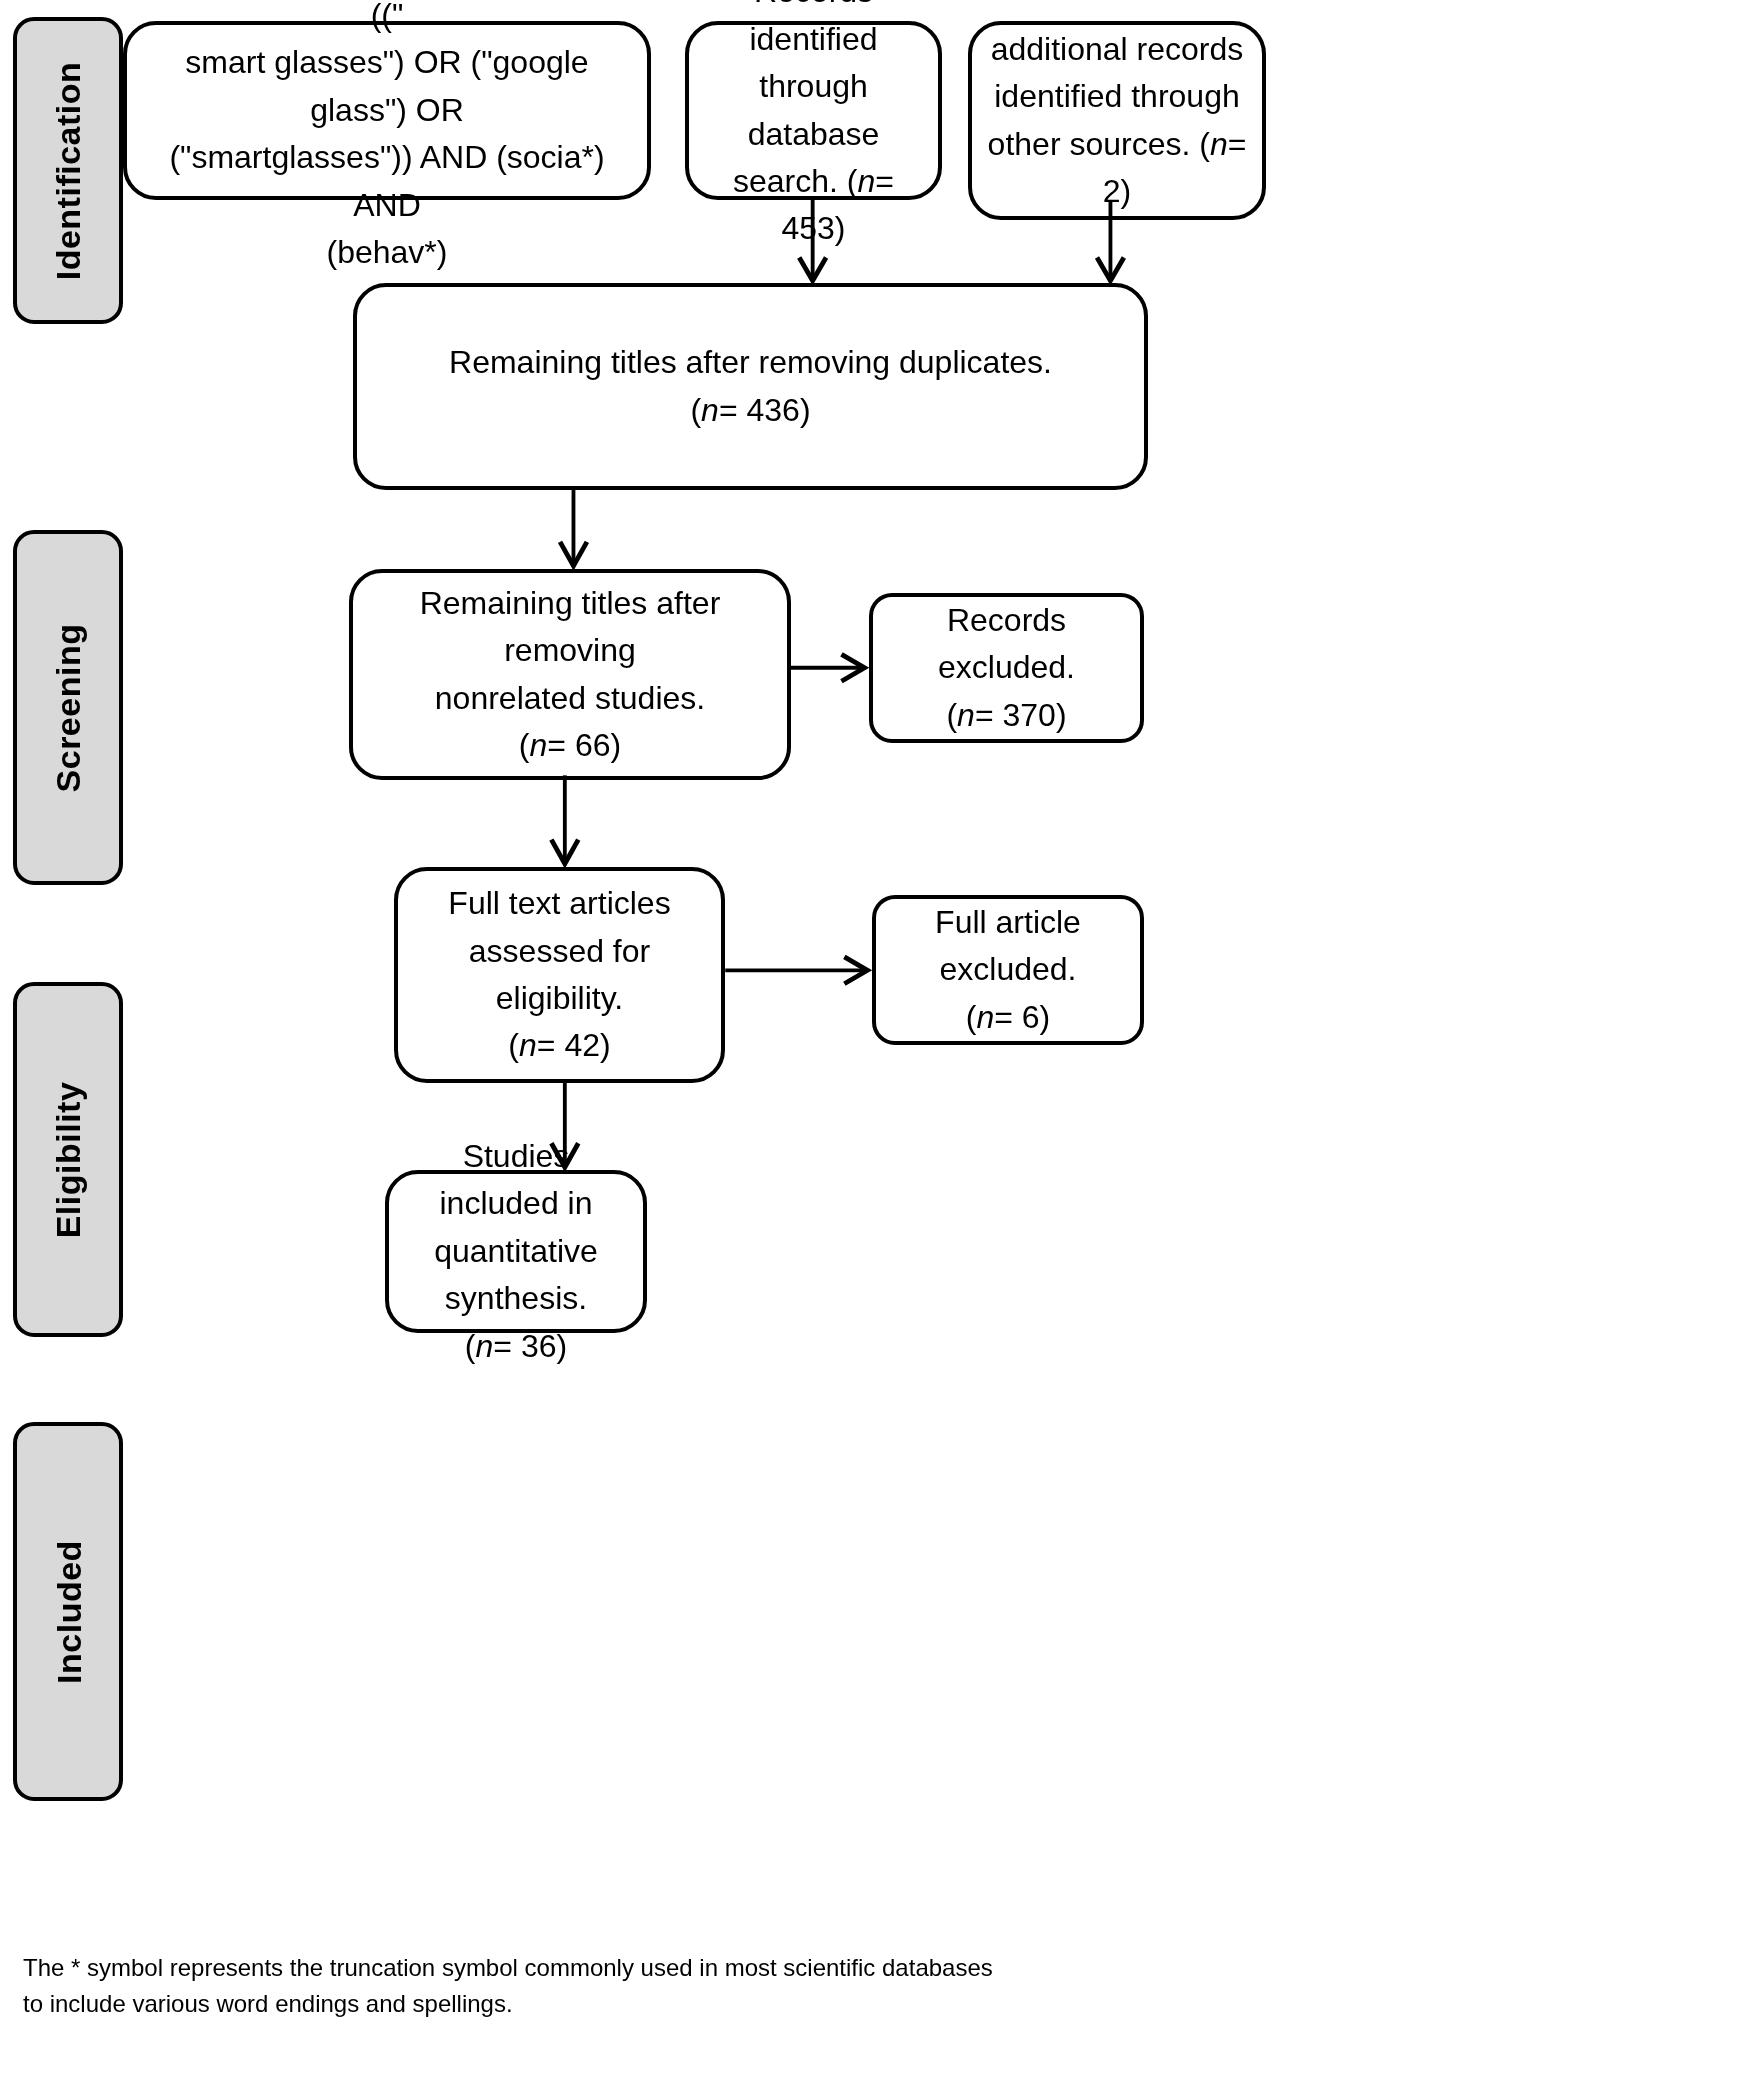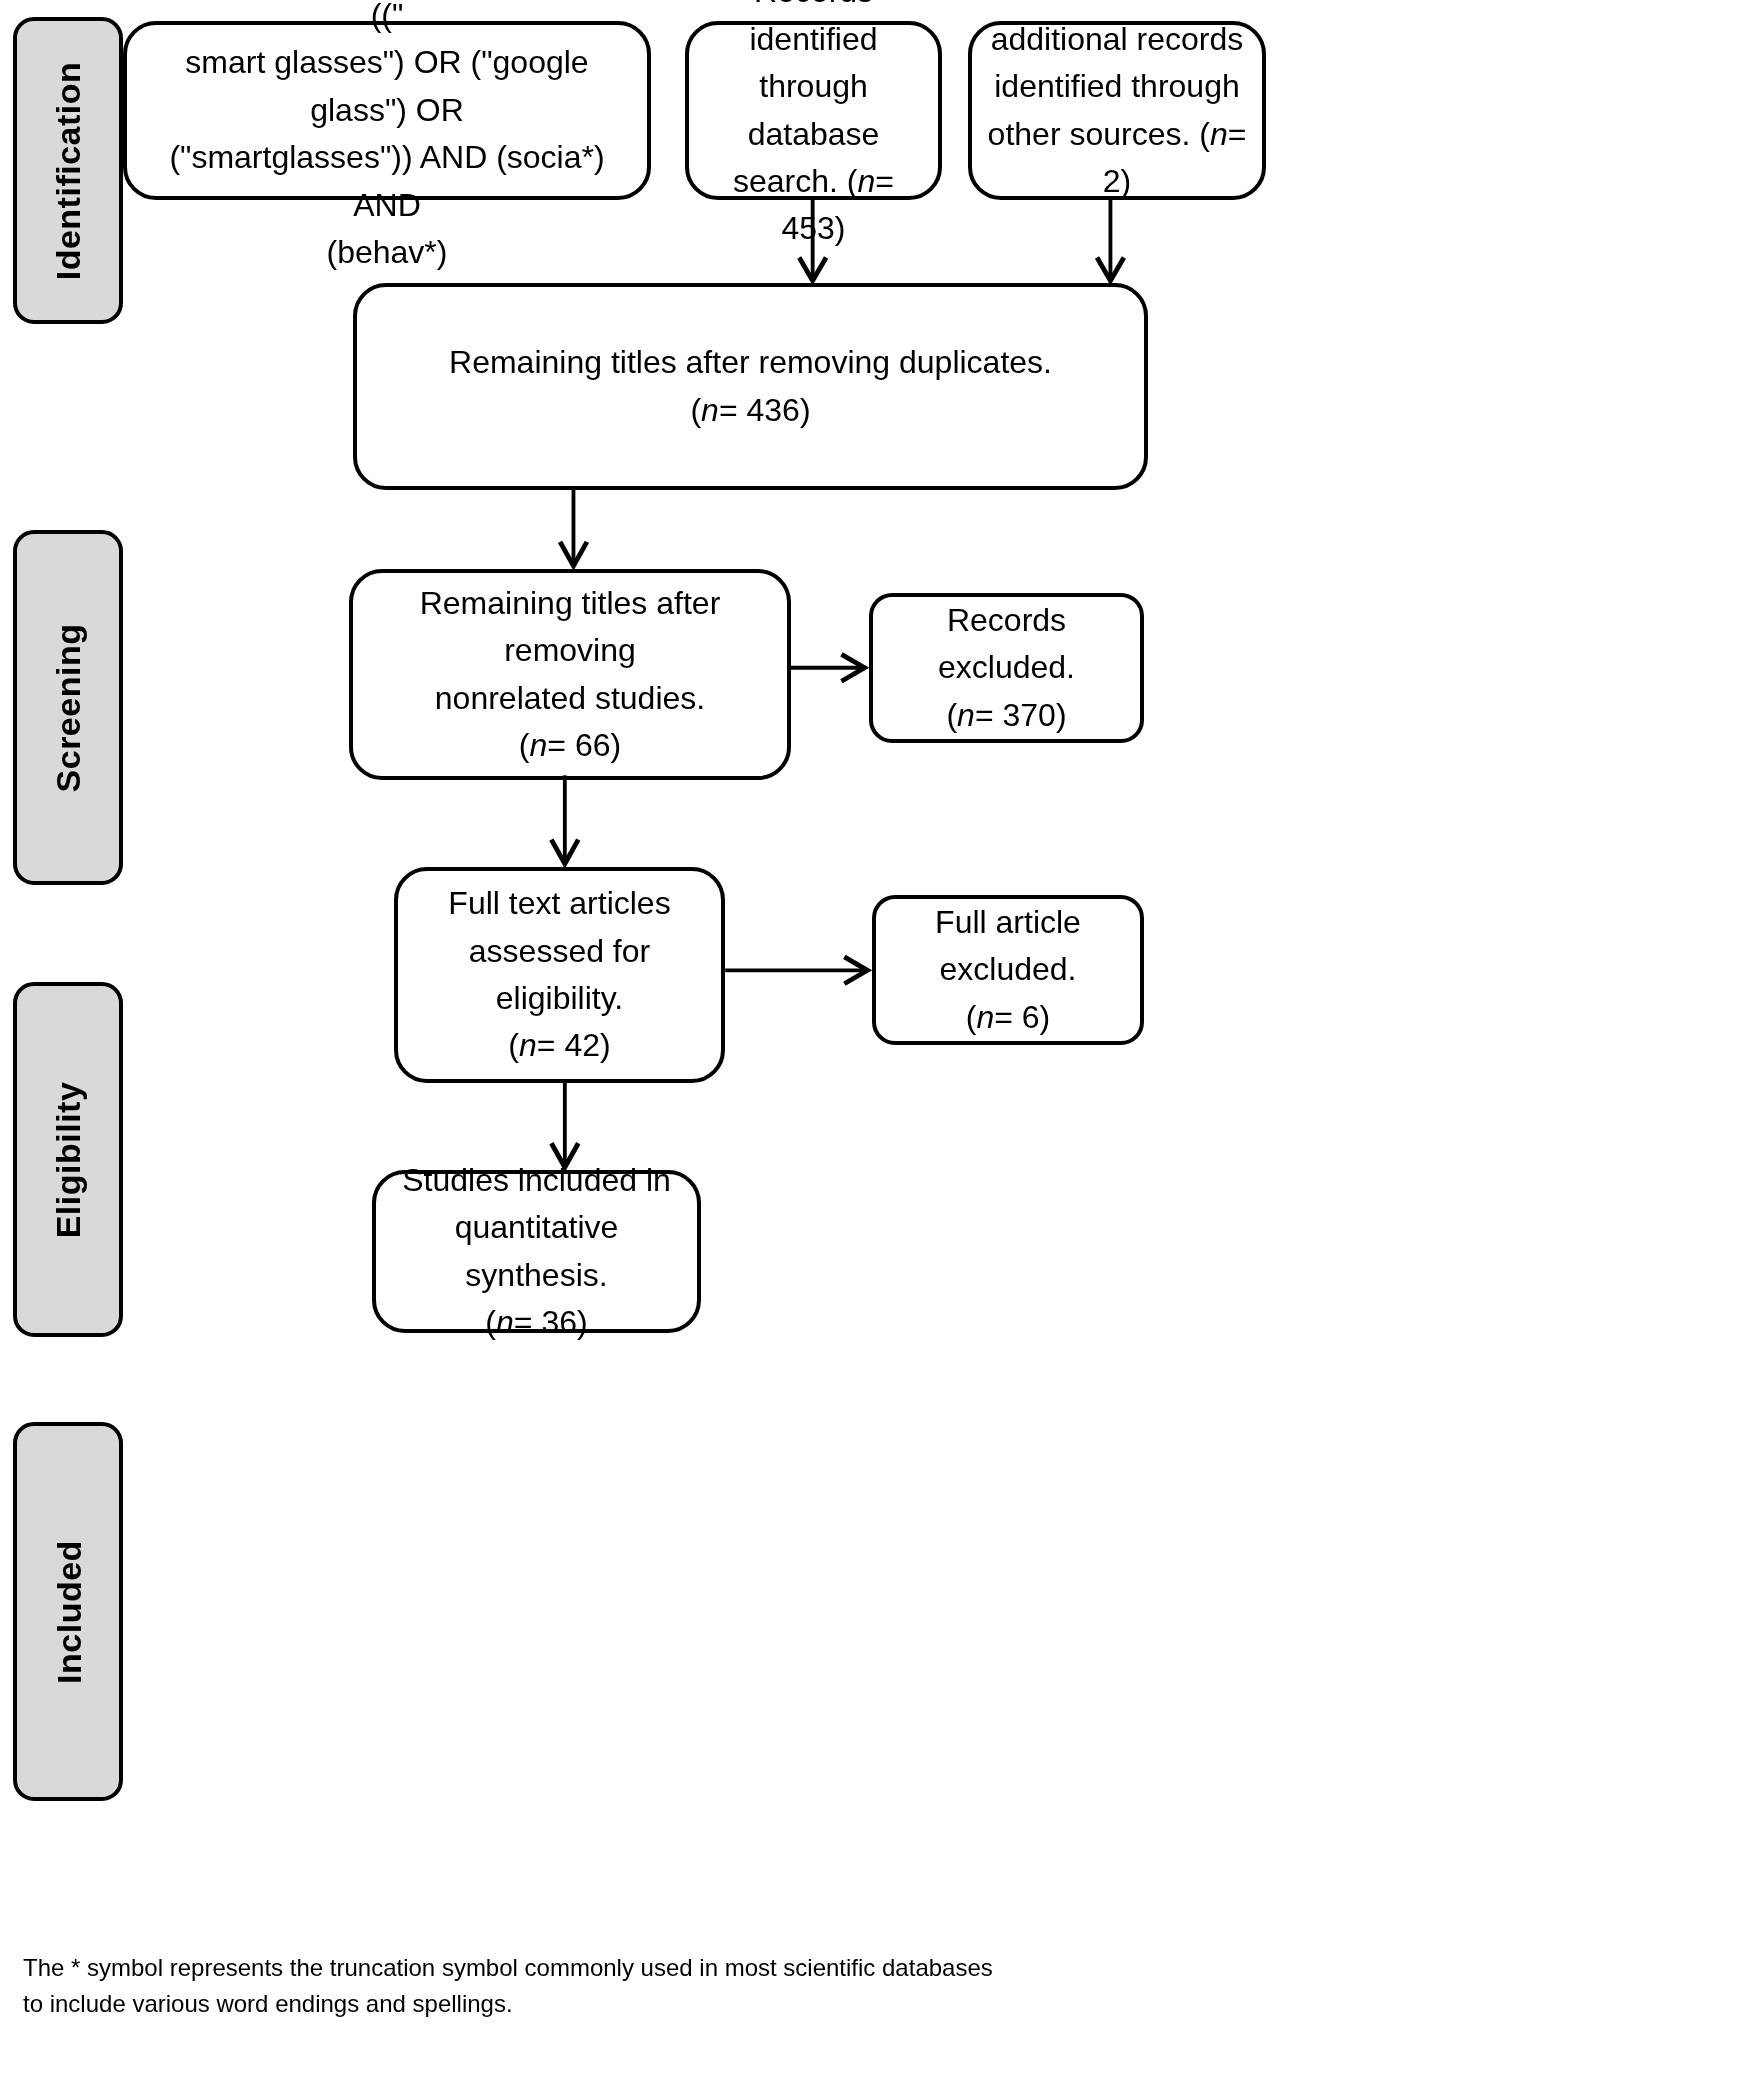--- a/index.html
+++ b/index.html
@@ -106,21 +106,21 @@
     <span class="box-text">(("augmented reality") OR (ar) OR (("
 smart glasses") OR ("google glass") OR
 ("smartglasses")) AND (socia*) AND
 (behav*)</span>
   </div>
 
   <div class="flow-box" style="left:685px; top:21px; width:257px; height:179px;">
     <span class="box-text">Records identified<br>through database<br>search. (<i>n</i>= 453)</span>
   </div>
 
-  <div class="flow-box" style="left:968px; top:21px; width:298px; height:179px;">
+  <div class="flow-box" style="left:968px; top:21px; width:298px; height:199px;">
     <span class="box-text">additional records<br>identified through<br>other sources. (<i>n</i>= 2)</span>
   </div>
 
   <div class="flow-box" style="left:353px; top:283px; width:795px; height:207px;">
     <span class="box-text">Remaining titles after removing duplicates.<br>(<i>n</i>= 436)</span>
   </div>
 
   <div class="flow-box" style="left:349px; top:569px; width:442px; height:211px;">
     <span class="box-text">Remaining titles after removing<br>nonrelated studies.<br>(<i>n</i>= 66)</span>
   </div>
@@ -130,21 +130,21 @@
   </div>
 
   <div class="flow-box" style="left:394px; top:867px; width:331px; height:216px;">
     <span class="box-text">Full text articles<br>assessed for eligibility.<br>(<i>n</i>= 42)</span>
   </div>
 
   <div class="flow-box small-radius" style="left:872px; top:895px; width:272px; height:150px;">
     <span class="box-text">Full article<br>excluded.<br>(<i>n</i>= 6)</span>
   </div>
 
-  <div class="flow-box" style="left:372px; top:1170px; width:329px; height:163px;">
+  <div class="flow-box" style="left:385px; top:1170px; width:262px; height:163px;">
     <span class="box-text">Studies included in<br>quantitative synthesis.<br>(<i>n</i>= 36)</span>
   </div>
 
   <svg id="arrows" viewBox="0 0 1827 2164">
     <g stroke="#000000" stroke-width="4" fill="none" stroke-linecap="butt">
 
       <line x1="846" y1="208" x2="846" y2="290"></line>
       <polyline points="832,268 846,292 860,268" stroke-width="5" stroke-linejoin="miter"></polyline>
 
       <line x1="1156" y1="208" x2="1156" y2="290"></line>

